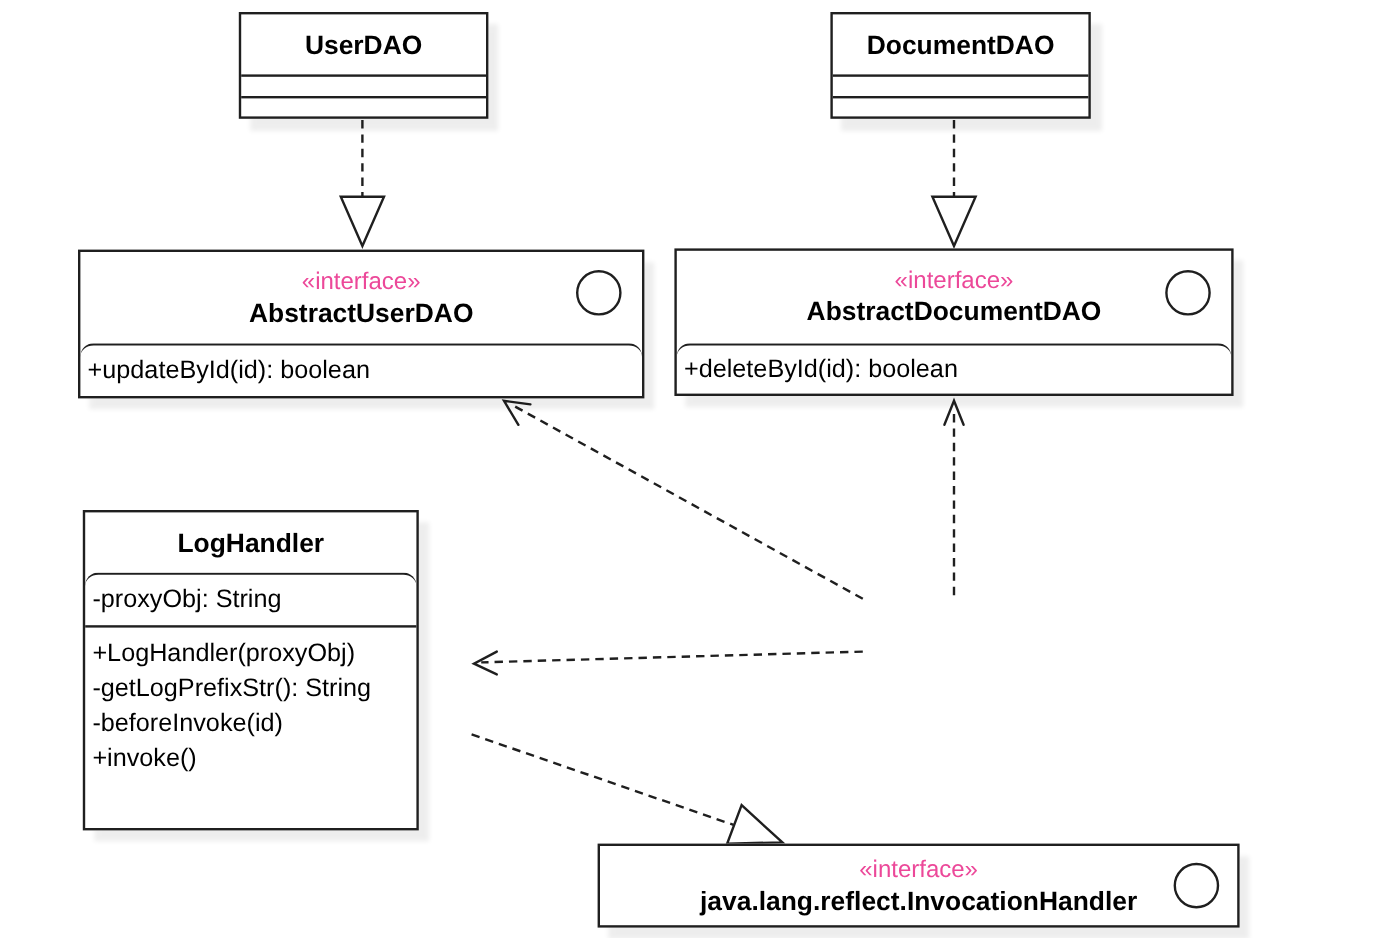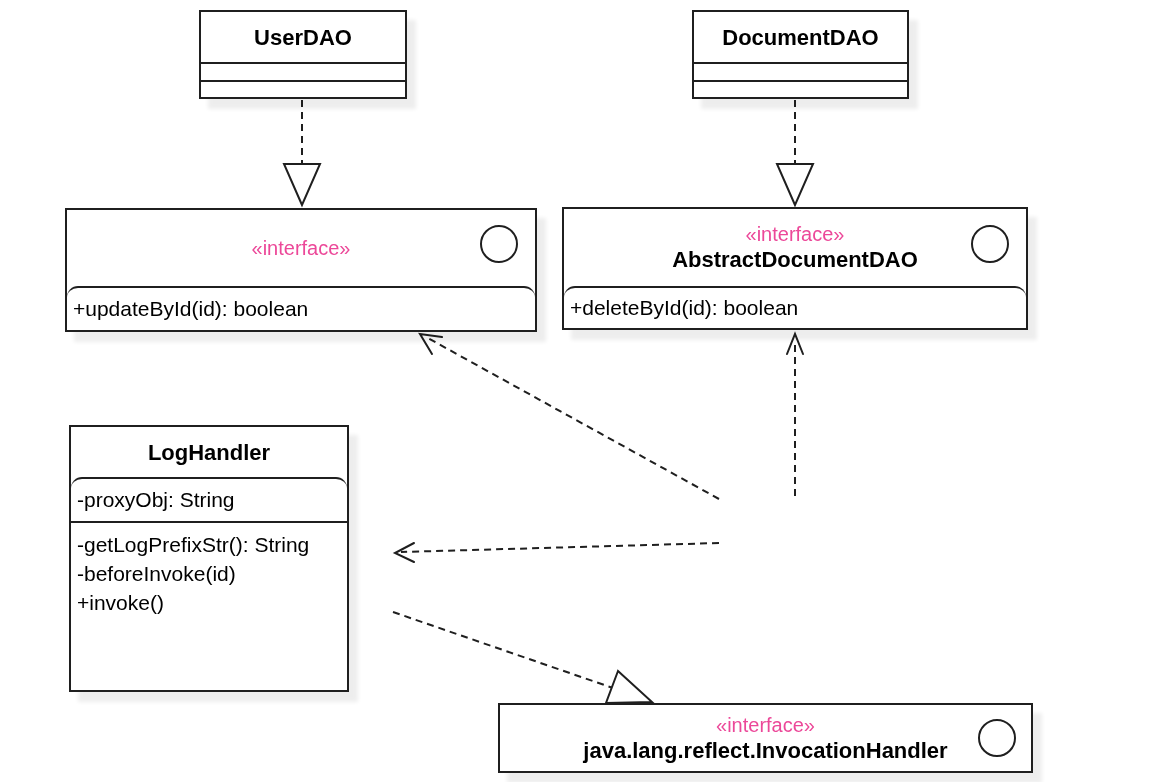--- a/index.html
+++ b/index.html
@@ -107,20 +107,21 @@
 
   <div class="uml-box" id="box-documentdao">
     <div class="comp title">DocumentDAO</div>
     <div class="comp row1"></div>
     <div class="comp row2"></div>
   </div>
 
   <div class="uml-box" id="box-abstractuserdao">
     <div class="comp title">
       <span class="stereotype">«interface»</span>
+      <span>AbstractUserDAO</span>
       <span class="circle-icon"></span>
     </div>
     <div class="comp member single-member">
       <span>+updateById(id): boolean</span>
     </div>
   </div>
 
   <div class="uml-box" id="box-abstractdocumentdao">
     <div class="comp title">
       <span class="stereotype">«interface»</span>
@@ -131,20 +132,21 @@
       <span>+deleteById(id): boolean</span>
     </div>
   </div>
 
   <div class="uml-box" id="box-loghandler">
     <div class="comp title">LogHandler</div>
     <div class="comp member single-member">
       <span>-proxyObj: String</span>
     </div>
     <div class="comp member member-list">
+      <div>+LogHandler(proxyObj)</div>
       <div>-getLogPrefixStr(): String</div>
       <div>-beforeInvoke(id)</div>
       <div>+invoke()</div>
     </div>
   </div>
 
 
   <div class="uml-box" id="box-invocationhandler">
     <div class="comp title">
       <span class="stereotype">«interface»</span>

